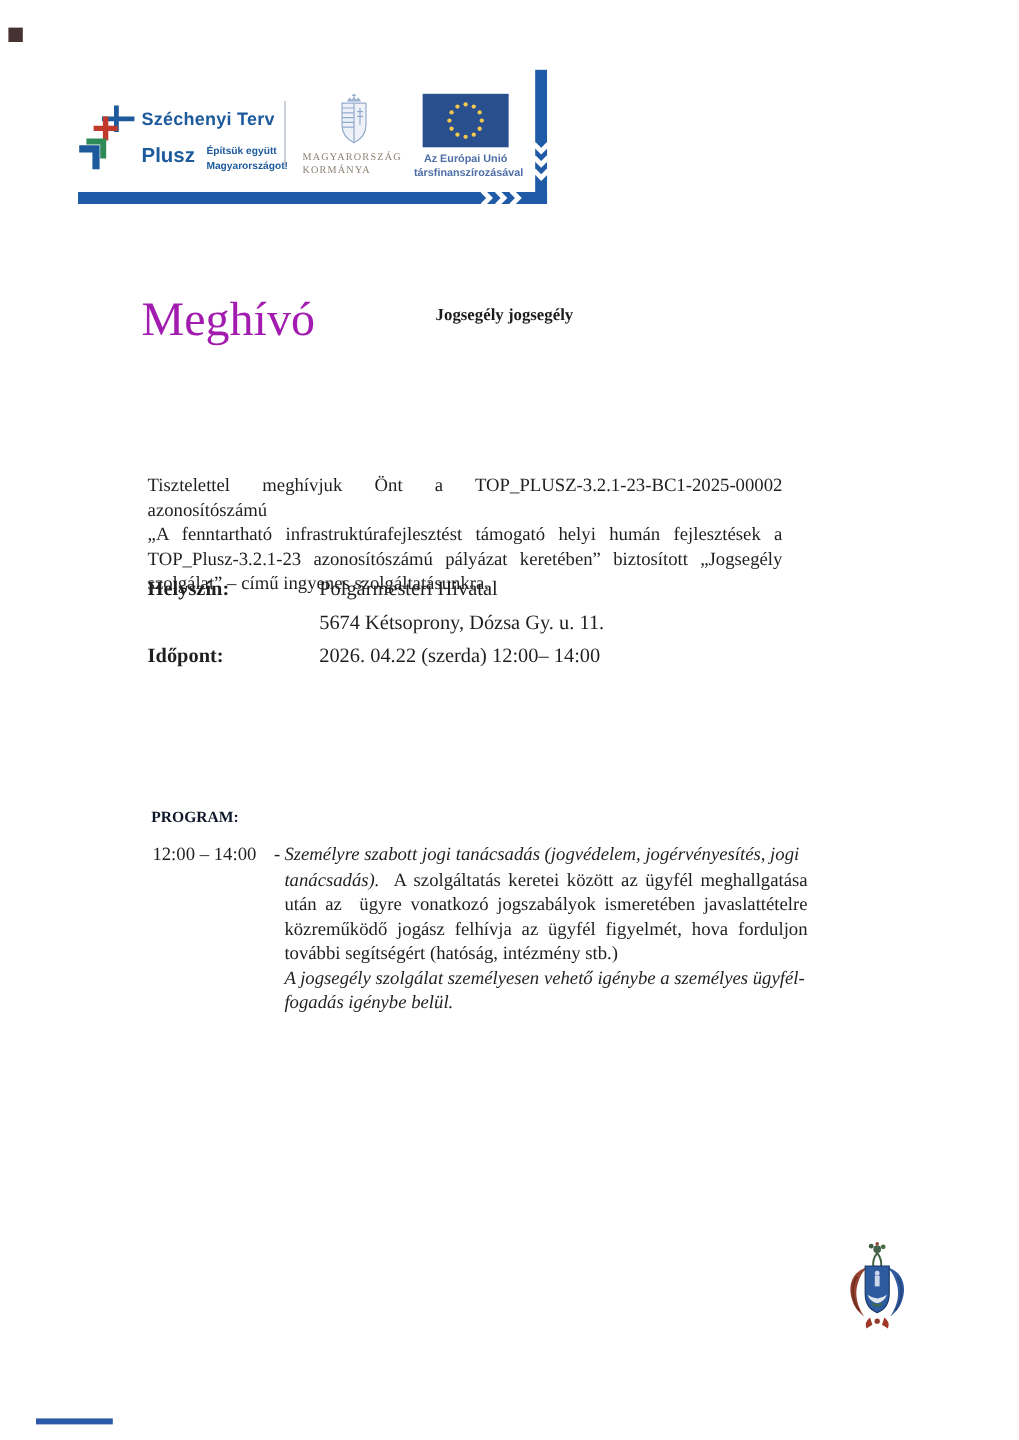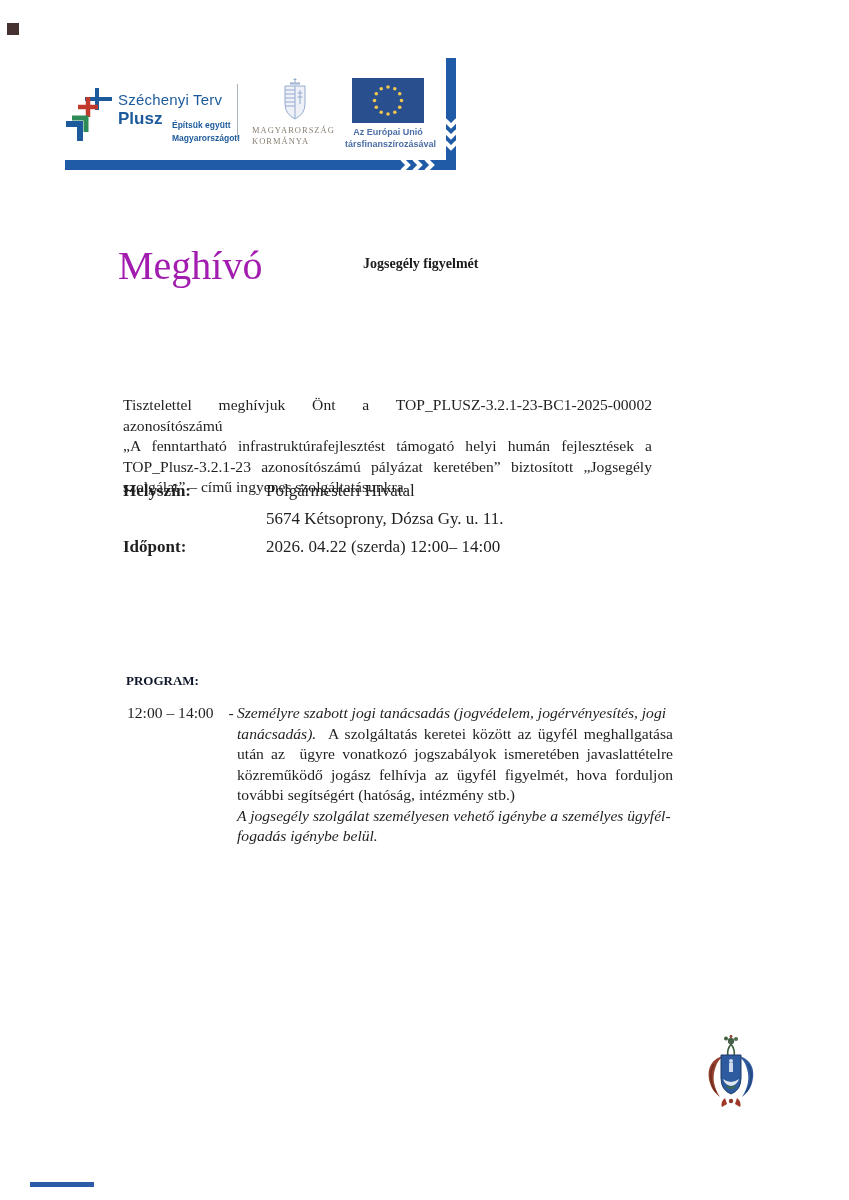--- a/index.html
+++ b/index.html
@@ -8,22 +8,22 @@
 
   
   .scan-square{position:absolute;left:7px;top:23px;width:12px;height:12px;background:#463231;}
   .scan-line{position:absolute;left:30px;top:1182px;width:64px;height:5px;background:#2b5aa9;}
 
   
   .hdr{position:absolute;left:0;top:0;width:849px;height:200px;}
   .bars{position:absolute;left:65px;top:58px;}
   .sz-icon{position:absolute;left:64px;top:86px;}
   .sz-text{position:absolute;left:118px;top:92px;font-family:"Liberation Sans",sans-serif;color:#1d5a9b;line-height:1;}
-  .sz-line1{font-size:15px;font-weight:normal;letter-spacing:.2px;}
-  .sz-line2{font-size:17px;font-weight:bold;margin-top:3px;}
+  .sz-line1{font-size:15px;font-weight:bold;letter-spacing:.2px;}
+  .sz-line2{font-size:17px;font-weight:bold;margin-top:14px;}
   .sz-tag{position:absolute;left:172px;top:119px;font-family:"Liberation Sans",sans-serif;
           font-size:8.5px;font-weight:bold;color:#1d5a9b;line-height:1.5;}
   .hdr-divider{position:absolute;left:237px;top:84px;width:1px;height:56px;background:#a9b4c0;}
   .gov{position:absolute;left:252px;top:78px;width:86px;text-align:left;}
   .gov svg{display:block;margin:0 auto;}
   .gov-text{margin-top:3px;font-size:8.5px;letter-spacing:1px;color:#8b8274;line-height:1.25;}
   .eu{position:absolute;left:345px;top:78px;width:86px;text-align:center;}
   .eu svg{display:block;margin:0 auto;}
   .eu-text{margin-top:4px;font-family:"Liberation Sans",sans-serif;font-size:9px;font-weight:bold;
            color:#4d6fa6;line-height:1.3;}
@@ -125,21 +125,21 @@
         </g>
       </svg>
       <div class="eu-text">
         <div>Az Európai Unió</div>
         <div>társfinanszírozásával</div>
       </div>
     </div>
   </div>
 
   <h1 class="main-title">Meghívó</h1>
-  <div class="service-title">Jogsegély figyelmét</div>
+  <div class="service-title">Jogsegély jogsegély</div>
 
   <div class="intro" id="intro-lines">
       <div class="tline stretch"><span>Tisztelettel meghívjuk Önt a TOP_PLUSZ-3.2.1-23-BC1-2025-00002 azonosítószámú</span></div>
       <div class="tline stretch"><span>„A fenntartható infrastruktúrafejlesztést támogató helyi humán fejlesztések a</span></div>
       <div class="tline stretch"><span>TOP_Plusz-3.2.1-23 azonosítószámú pályázat keretében” biztosított „Jogsegély</span></div>
       <div class="tline"><span>szolgálat” – című ingyenes szolgáltatásunkra.</span></div>
     </div>
 
   <div class="details">
     <div class="drow">

